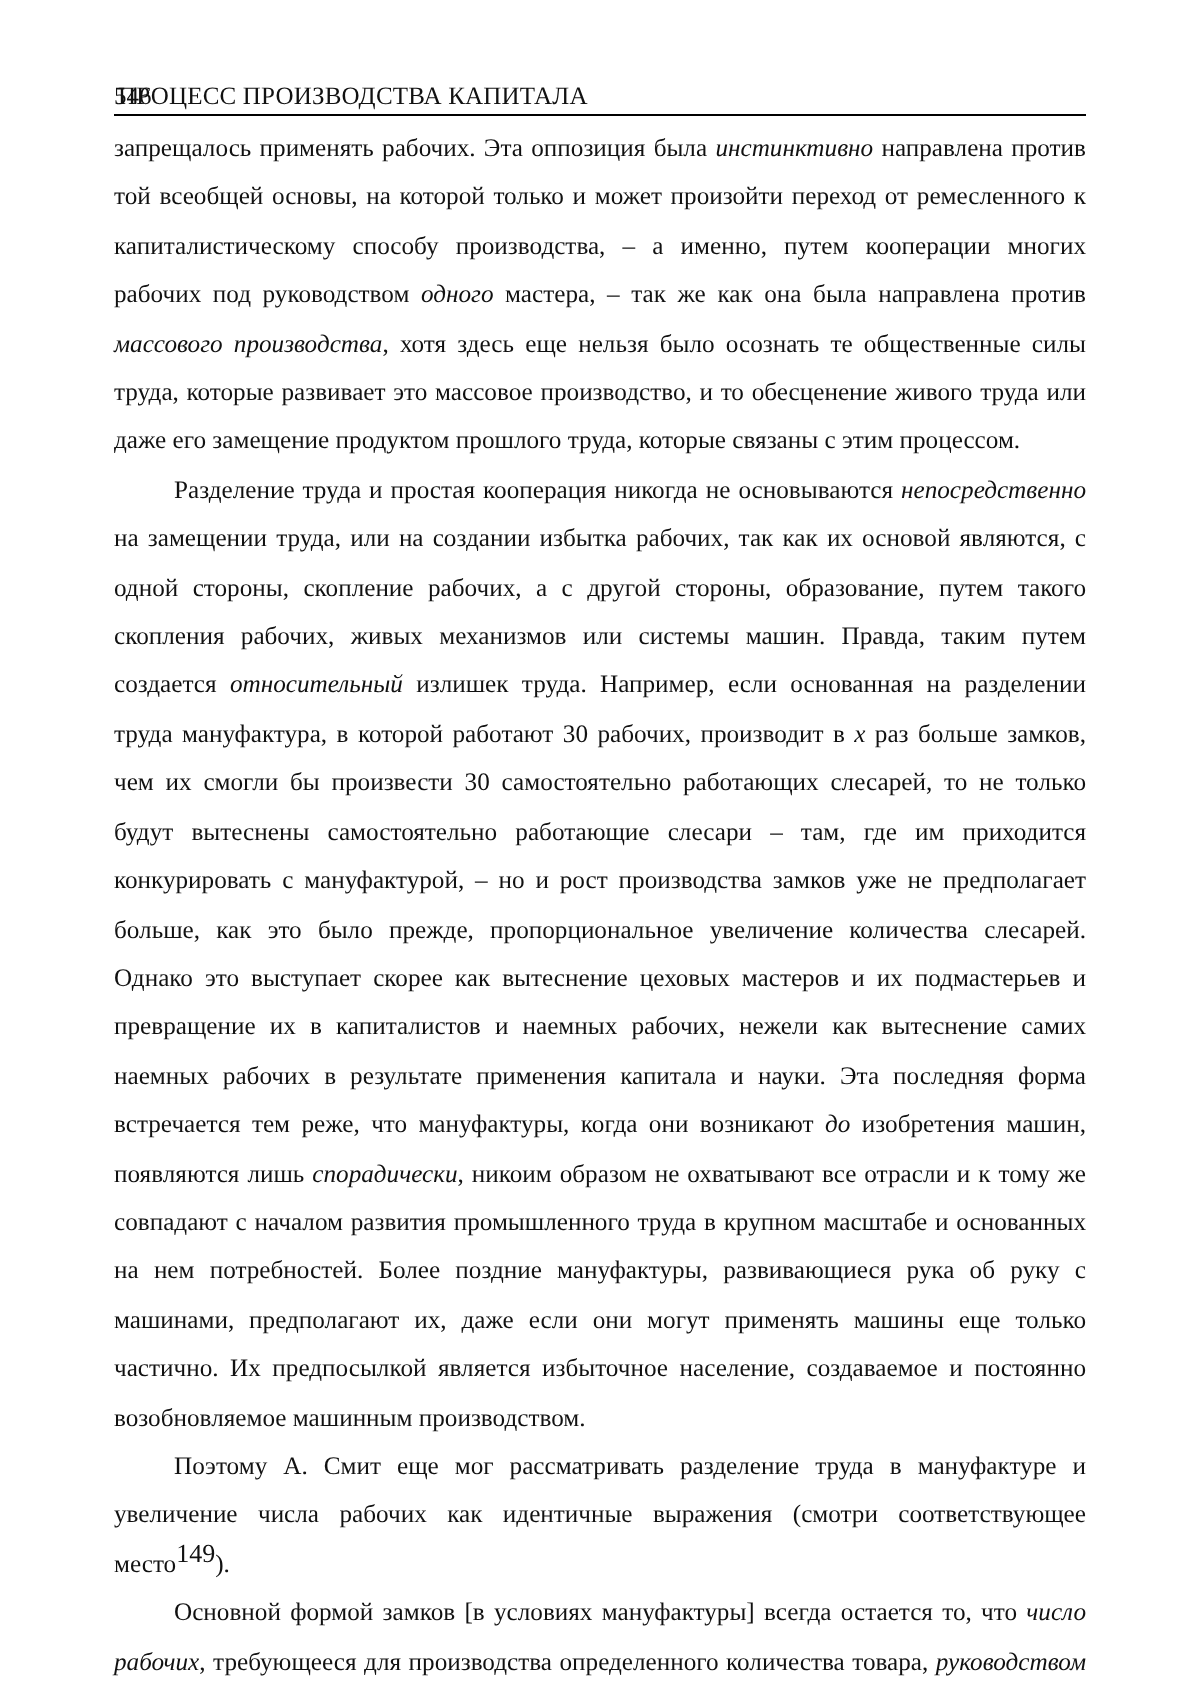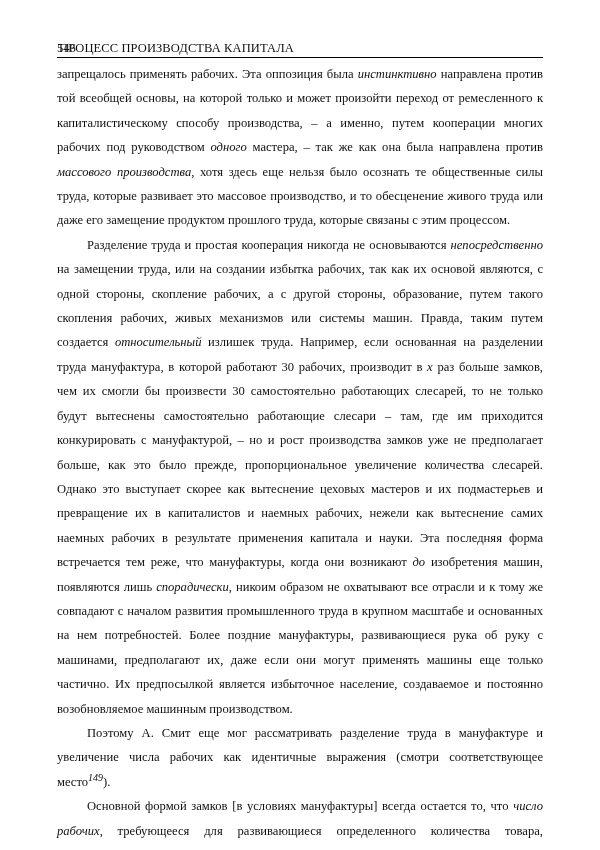--- a/index.html
+++ b/index.html
@@ -5,30 +5,30 @@
   html, body { margin: 0; padding: 0; background: #ffffff; }
   body { width: 600px; height: 850px; position: relative; overflow: hidden; }
   .page { position: absolute; left: 57px; top: 40px; width: 486px; color: #111; font-family: "Liberation Serif", serif; }
   .running-head { position: relative; height: 17px; font-size: 12.5px; line-height: 17px; border-bottom: 1.3px solid #000; }
   .page-number { position: absolute; left: 0; top: 0; text-align: right; }
   .head-title { position: absolute; left: 2px; right: 0; top: 0; text-align: left; letter-spacing: 0.1px; }
   .body-text { margin-top: 4px; font-size: 12.6px; line-height: 24.4px; text-align: justify; }
   .para { margin: 0; }
   .para.indent { text-indent: 30px; }
   .para i { font-style: italic; }
-  sup { font-size: 10px; line-height: 0; vertical-align: 5px; font-style: italic; }
+  sup { font-size: 13px; line-height: 0; vertical-align: 5px; }
 </style>
 </head>
 <body>
 
 <div class="page">
   <div class="running-head">
     <span class="page-number">546</span>
     <span class="head-title">ПРОЦЕСС ПРОИЗВОДСТВА КАПИТАЛА</span>
   </div>
 
   <div class="body-text">
     <p class="para"><span>запрещалось применять рабочих. Эта оппозиция была </span><i>инстинктивно</i><span> направлена против той всеобщей основы, на которой только и может произойти переход от ремесленного к капиталистическому способу производства, – а именно, путем кооперации многих рабочих под руководством </span><i>одного</i><span> мастера, – так же как она была направлена против </span><i>массового производства</i><span>, хотя здесь еще нельзя было осознать те общественные силы труда, которые развивает это массовое производство, и то обесценение живого труда или даже его замещение продуктом прошлого труда, которые связаны с этим процессом.</span></p>
     <p class="para indent"><span>Разделение труда и простая кооперация никогда не основываются </span><i>непосредственно</i><span> на замещении труда, или на создании избытка рабочих, так как их основой являются, с одной стороны, скопление рабочих, а с другой стороны, образование, путем такого скопления рабочих, живых механизмов или системы машин. Правда, таким путем создается </span><i>относительный</i><span> излишек труда. Например, если основанная на разделении труда мануфактура, в которой работают 30 рабочих, производит в </span><i>x</i><span> раз больше замков, чем их смогли бы произвести 30 самостоятельно работающих слесарей, то не только будут вытеснены самостоятельно работающие слесари – там, где им приходится конкурировать с мануфактурой, – но и рост производства замков уже не предполагает больше, как это было прежде, пропорциональное увеличение количества слесарей. Однако это выступает скорее как вытеснение цеховых мастеров и их подмастерьев и превращение их в капиталистов и наемных рабочих, нежели как вытеснение самих наемных рабочих в результате применения капитала и науки. Эта последняя форма встречается тем реже, что мануфактуры, когда они возникают </span><i>до</i><span> изобретения машин, появляются лишь </span><i>спорадически</i><span>, никоим образом не охватывают все отрасли и к тому же совпадают с началом развития промышленного труда в крупном масштабе и основанных на нем потребностей. Более поздние мануфактуры, развивающиеся рука об руку с машинами, предполагают их, даже если они могут применять машины еще только частично. Их предпосылкой является избыточное население, создаваемое и постоянно возобновляемое машинным производством.</span></p>
     <p class="para indent"><span>Поэтому А. Смит еще мог рассматривать разделение труда в мануфактуре и увеличение числа рабочих как идентичные выражения (смотри соответствующее место</span><sup>149</sup><span>).</span></p>
-    <p class="para indent"><span>Основной формой замков [в условиях мануфактуры] всегда остается то, что </span><i>число рабочих</i><span>, требующееся для развивающиеся определенного количества товара, </span><i>руководством</i><span> уменьшается,</span></p>
+    <p class="para indent"><span>Основной формой замков [в условиях мануфактуры] всегда остается то, что </span><i>число рабочих</i><span>, требующееся для производства определенного количества товара, </span><i>руководством</i><span> уменьшается,</span></p>
   </div>
 </div>
 
 </body></html>

